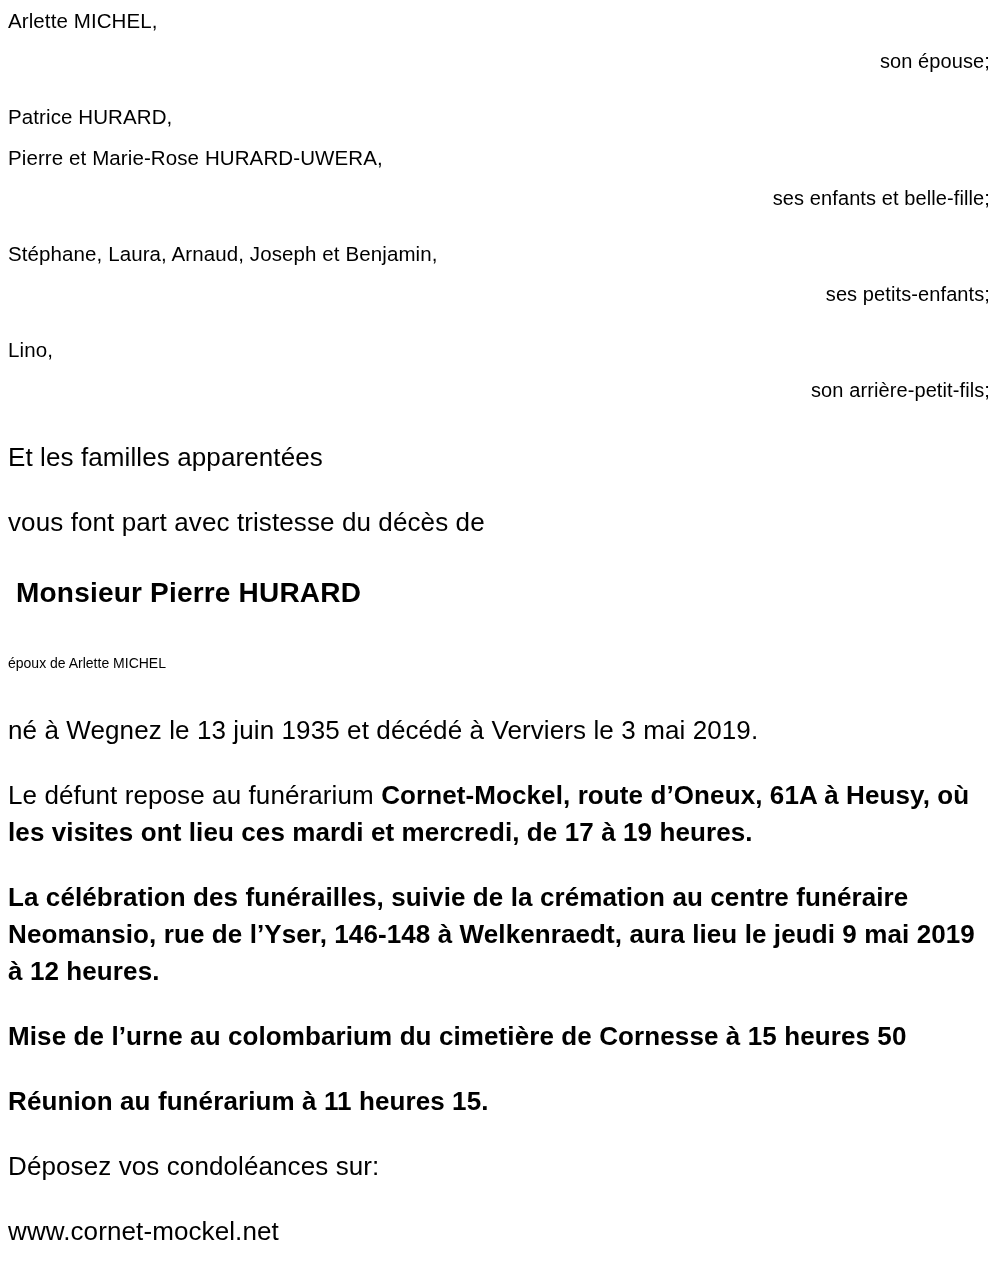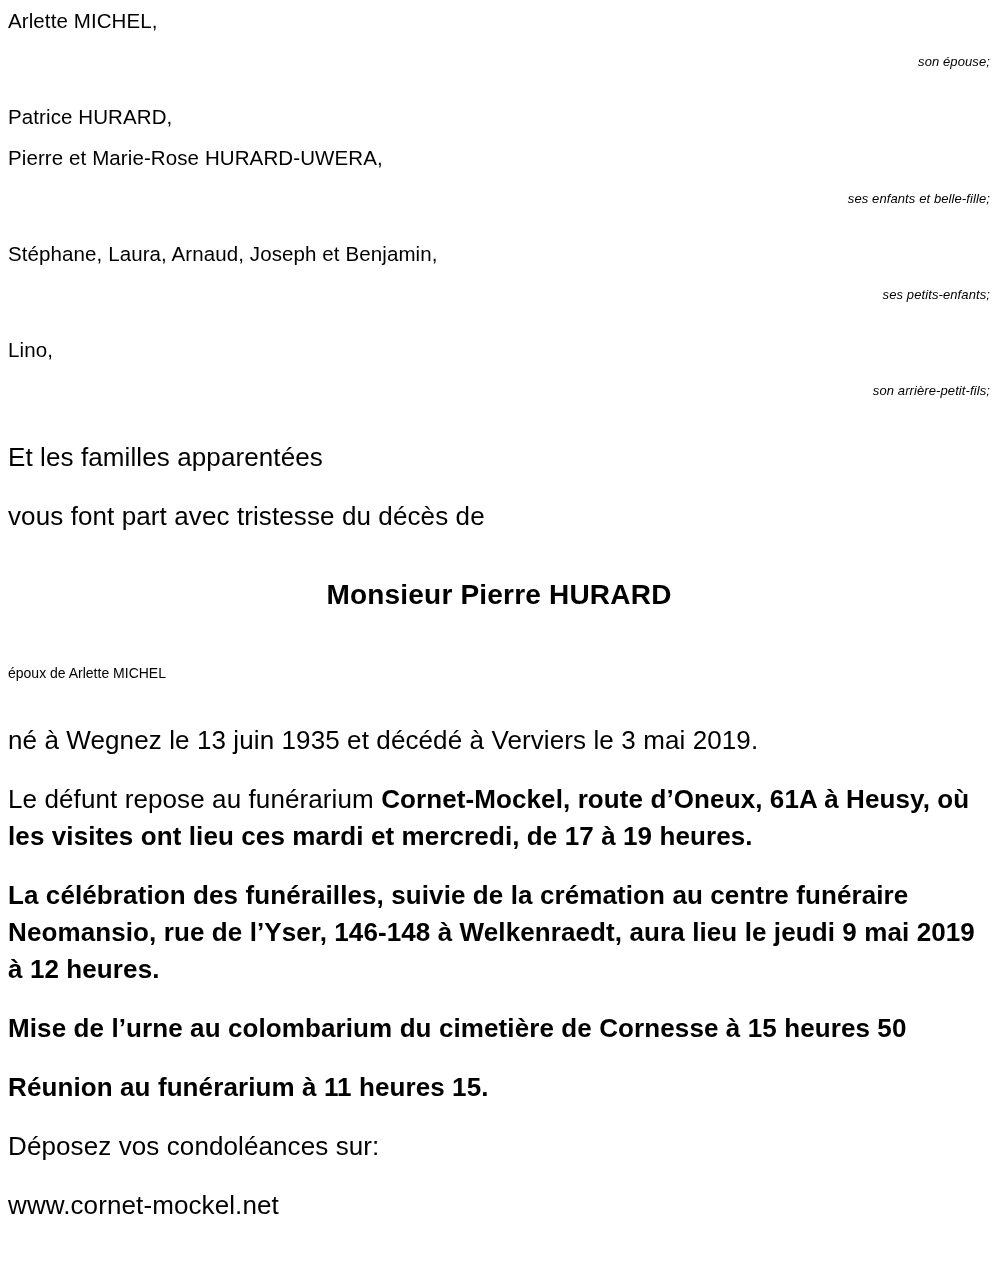--- a/index.html
+++ b/index.html
@@ -49,22 +49,21 @@
   }
 
   .name-line {
     font-size: 20.5px;
     line-height: 41px;
     white-space: nowrap;
     letter-spacing: 0.1px;
   }
 
   .relation-label {
-    font-size: 13px;
-    font-style: italic;
+    font-size: 20px;
     line-height: 41px;
     text-align: right;
     letter-spacing: 0.1px;
   }
 
   
   .label-col.offset-1 { margin-top: 41px; }
   .label-col.offset-2 { margin-top: 82px; }
 
   .gap-sm { height: 14px; }
@@ -75,37 +74,36 @@
     padding: 0 10px 0 8px;
   }
 
   .para {
     font-size: 26px;
     line-height: 37px;
     letter-spacing: 0.1px;
     margin: 0;
   }
 
-  .para.spaced { margin-top: 22px; }
+  .para.spaced { margin-top: 28px; }
 
   .para b, .para .bold {
     font-weight: 700;
   }
 
   .para.bold-all {
     font-weight: 700;
   }
 
   .headline {
     font-size: 28px;
     font-weight: 700;
     line-height: 36px;
     letter-spacing: 0.2px;
-    margin: 16px;
-    text-align: center;
+    margin: 8px;
   }
 
   .spouse-line {
     font-size: 14px;
     line-height: 37px;
     margin: 0;
   }
 </style>
 </head>
 <body>

